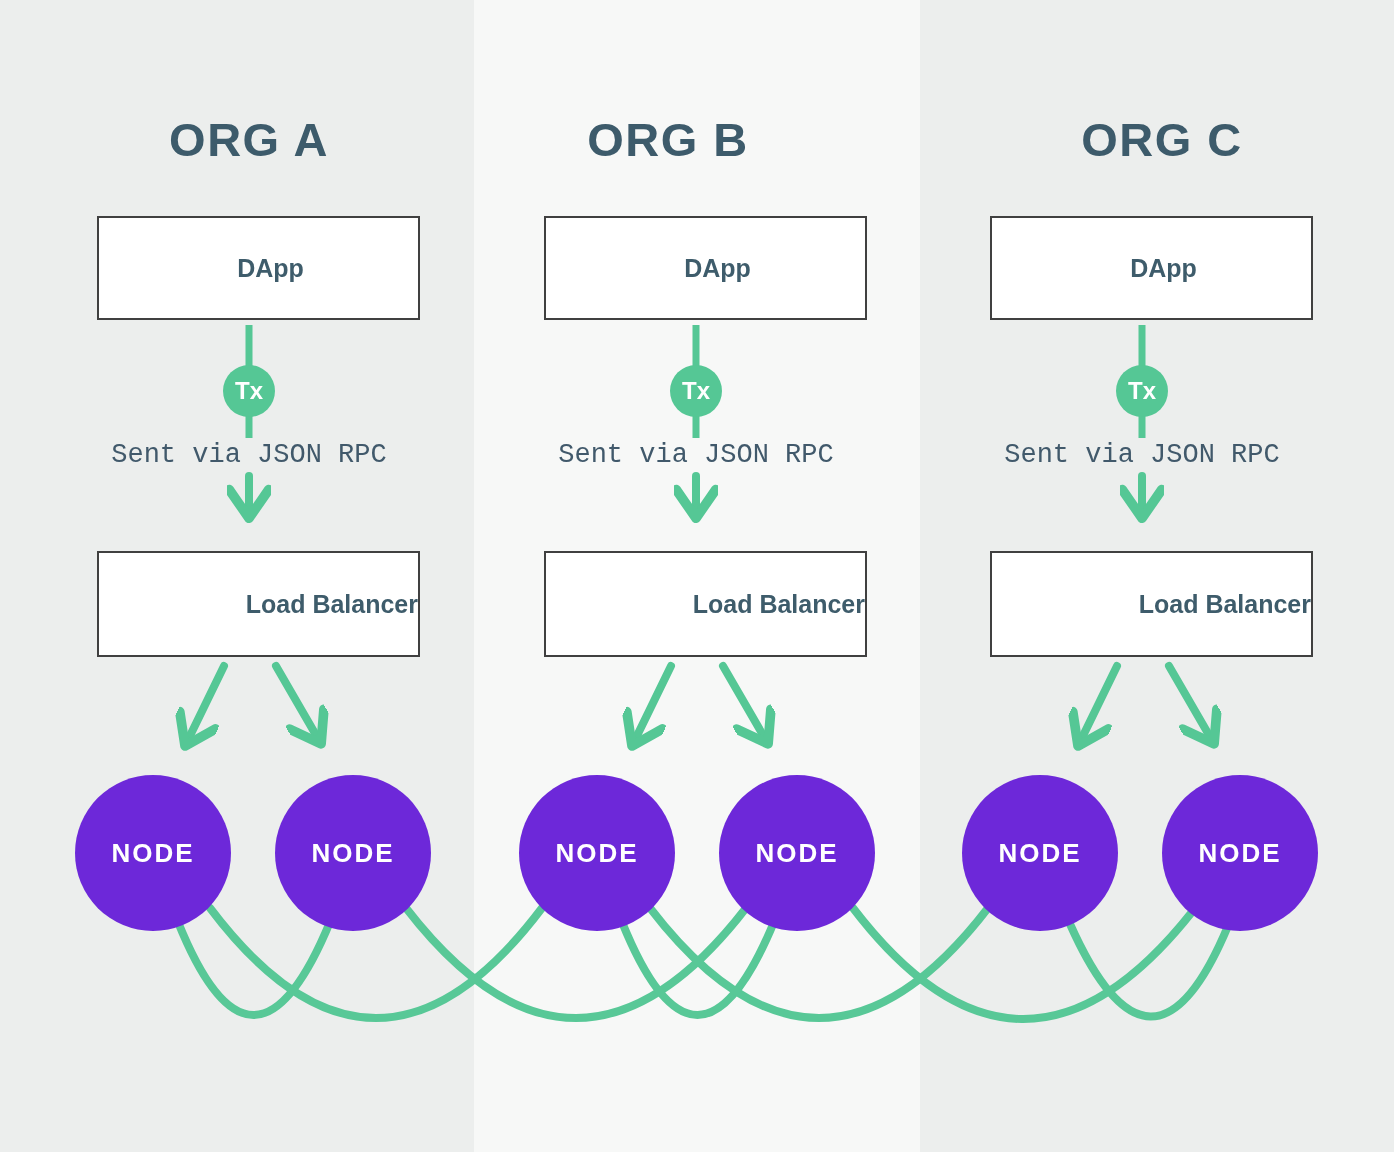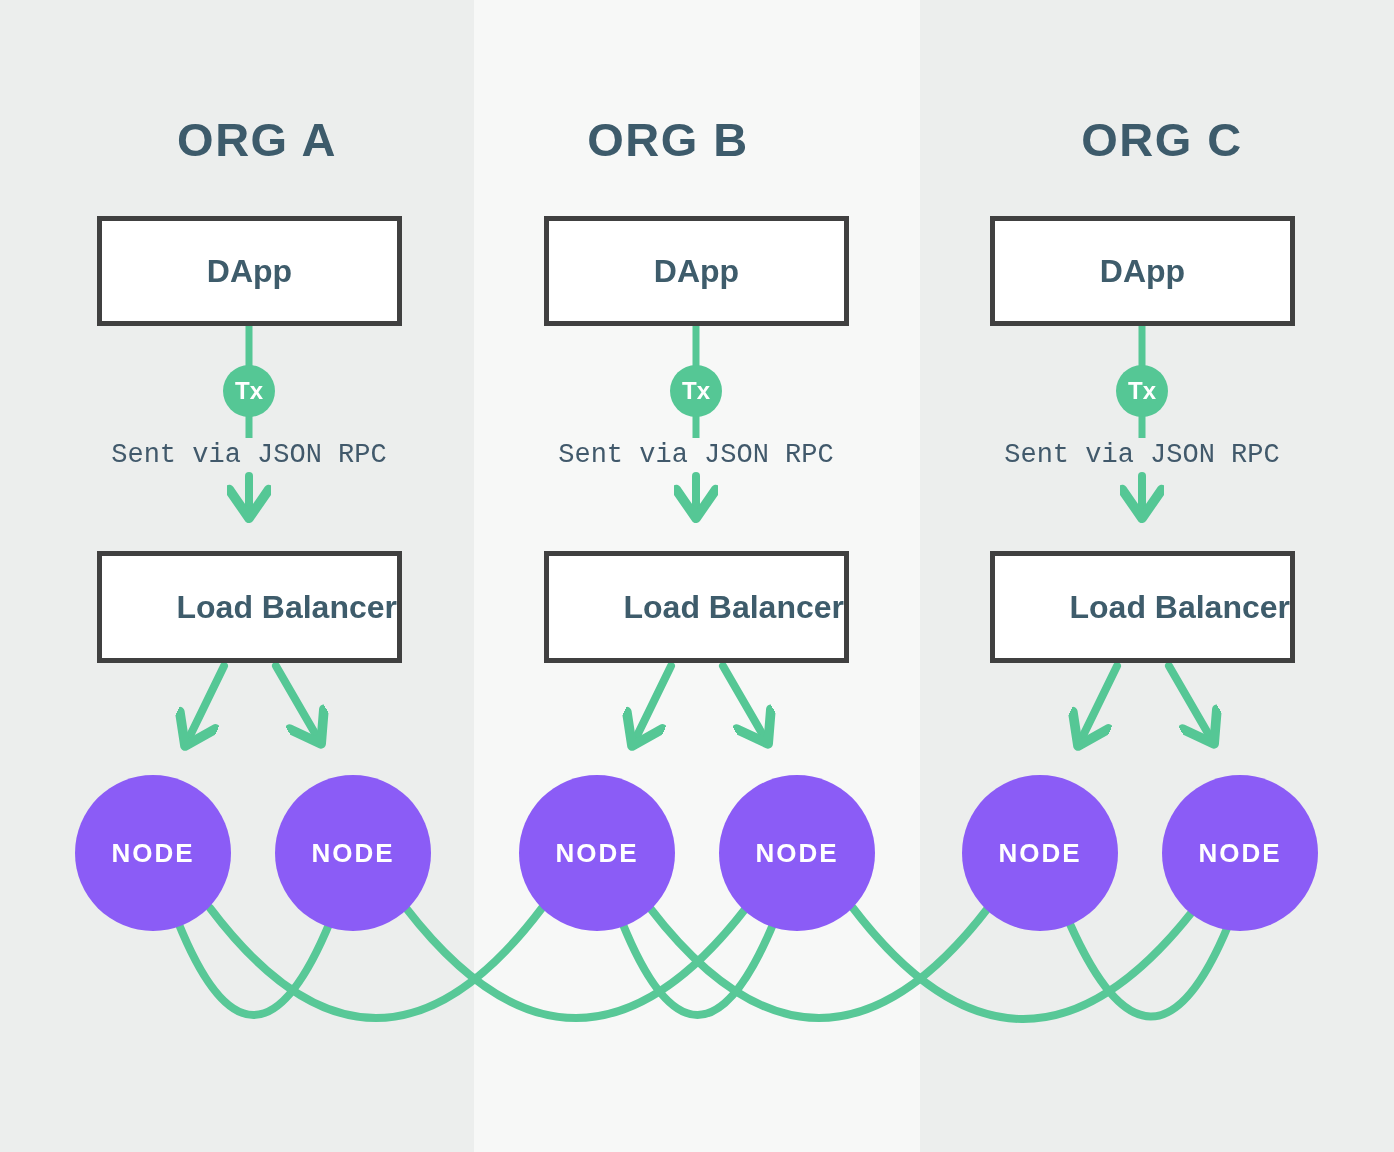--- a/index.html
+++ b/index.html
@@ -12,37 +12,37 @@
   .col-a{left:0;width:474px;background:#eceeed;}
   .col-b{left:474px;width:446px;background:#f7f8f7;}
   .col-c{left:920px;width:474px;background:#eceeed;}
   svg.connectors{position:absolute;left:0;top:0;width:1394px;height:1152px;}
   .org-title{
     position:absolute;width:300px;top:112px;text-align:center;
     font-size:47px;font-weight:bold;letter-spacing:1.5px;color:#3d5b6b;
   }
   .box{
     position:absolute;width:295px;height:100px;background:#ffffff;
-    border:5px solid #404040;display:flex;align-items:center;justify-content:center;
-    font-size:32px;font-weight:bold;color:#3e5c6b;
+    border:2px solid #404040;display:flex;align-items:center;justify-content:center;
+    font-size:25px;font-weight:bold;color:#3e5c6b;padding-left:24px;
   }
   .dapp-box{top:216px;}
   .lb-box{top:551px;height:102px;justify-content:flex-end;}
   .tx-badge{
     position:absolute;top:365px;width:52px;height:52px;border-radius:50%;
     background:#55c795;color:#ffffff;font-size:24px;font-weight:bold;
     display:flex;align-items:center;justify-content:center;
   }
   .rpc-label{
     position:absolute;top:440px;width:320px;text-align:center;
     font-size:27px;color:#41596b;font-family:Liberation Mono, monospace;
   }
   .node{
     position:absolute;top:775px;width:156px;height:156px;border-radius:50%;
-    background:#8b5cf6;color:#ffffff;font-size:26px;font-weight:bold;
+    background:#6d28d9;color:#ffffff;font-size:26px;font-weight:bold;
     letter-spacing:2px;display:flex;align-items:center;justify-content:center;
   }
 </style>
 </head>
 <body>
 
 <div class="canvas">
 
   <div class="col-strip col-a"></div>
   <div class="col-strip col-b"></div>
@@ -78,21 +78,21 @@
         <path d="M406 908 Q576 1128 746 908"></path>
         <path d="M622 922 Q697 1108 774 922"></path>
         <path d="M650 908 Q819 1128 988 908"></path>
         <path d="M853 908 Q1021 1128 1192 912"></path>
         <path d="M1070 924 Q1152 1108 1228 926"></path>
       </g>
     </g>
   </svg>
 
   <div>
-    <div class="org-title" style="left:107px">ORG A</div>
+    <div class="org-title" style="left:99px">ORG A</div>
     <div class="box dapp-box" style="left:97px">
       <span>DApp</span>
     </div>
     <div class="tx-badge" style="left:223px">
       <span>Tx</span>
     </div>
     <div class="rpc-label" style="left:89px">Sent via JSON RPC</div>
     <div class="box lb-box" style="left:97px">
       <span>Load Balancer</span>
     </div>

